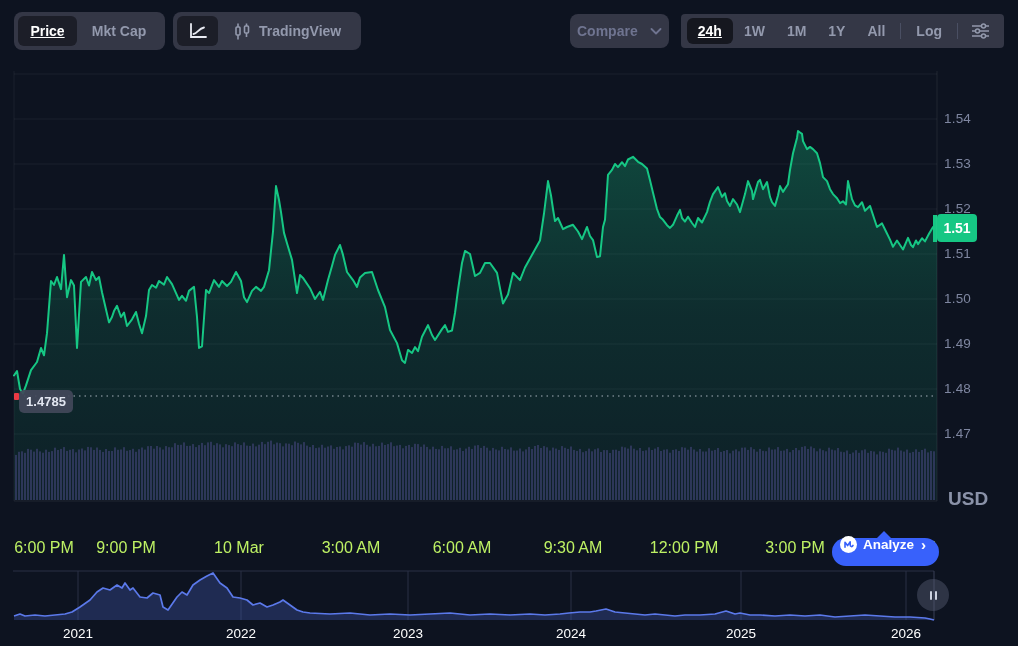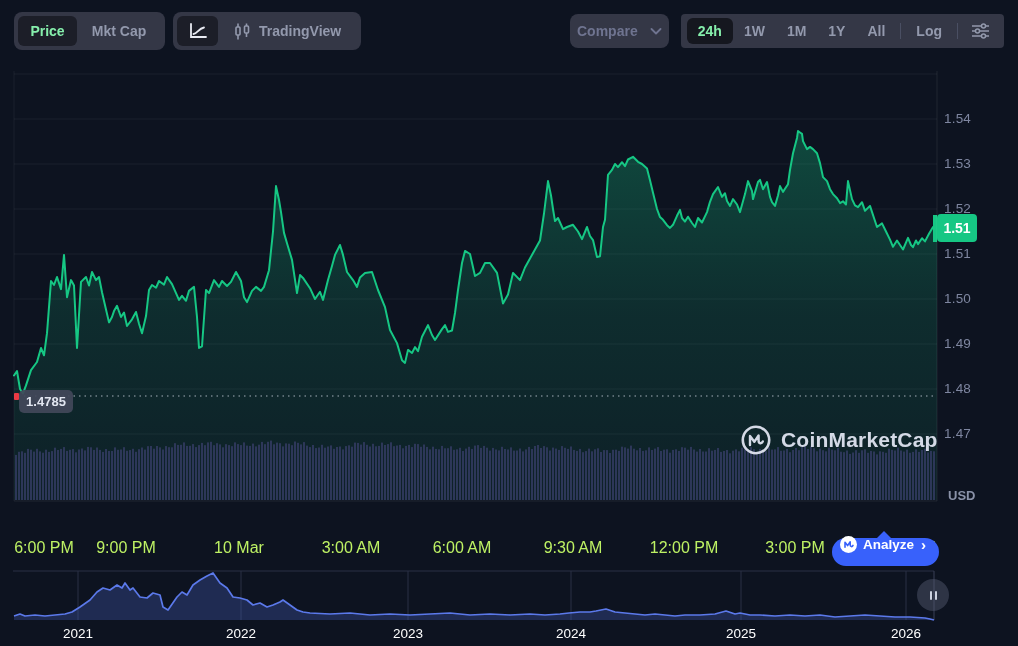--- a/index.html
+++ b/index.html
@@ -2,34 +2,34 @@
 <html><head>
 <meta charset="utf-8">
 <style>
   * { margin:0; padding:0; box-sizing:border-box; }
   body { background:#0d1320; font-family:"Liberation Sans","DejaVu Sans",sans-serif; }
   .stage { position:relative; width:1018px; height:646px; background:#0d1320; overflow:hidden; }
 
   
   .pill { position:absolute; top:12px; height:38px; display:flex; align-items:center; background:#343746; border-radius:8px; padding:4px; gap:0; }
   .chip { display:flex; align-items:center; justify-content:center; height:30px; border-radius:6px; font-weight:700; font-size:14px; color:#9399ad; cursor:pointer; border:none; background:transparent; font-family:inherit; }
-  .chip.active { background:#1c1e28; color:#86efac; }
+  .chip.active { background:#1c1e28; color:#ffffff;text-decoration:underline; }
   .chip.icon-chip { width:41px; }
   .tv-chip { padding:0 16px; gap:8px; }
   .compare-btn { position:absolute; top:14px; left:570px; width:99px; height:34px; background:#343746; border:none; border-radius:8px; display:flex; align-items:center; justify-content:space-between; padding:0 7px; color:#6f7490; font-weight:700; font-size:14px; cursor:pointer; font-family:inherit; }
   .range-group { position:absolute; top:14px; right:14px; height:34px; background:#343746; border-radius:4px; display:flex; align-items:center; padding:4px 6px; }
   .range-group .chip { height:26px; padding:0 11px; font-size:14px; }
   .range-group .chip.active { background:#15171f; }
   .vsep { width:1px; height:16px; background:#4a4f63; margin:0 4px; }
   .icon-btn { background:transparent; border:none; display:flex; align-items:center; justify-content:center; width:36px; height:26px; cursor:pointer; }
 
   
   svg.layer { position:absolute; left:0; top:0; }
   .plabel { position:absolute; left:944px; color:#7e86a0; font-size:13.5px; font-weight:500; letter-spacing:0.2px; }
-  .usd-label { position:absolute; left:948px; top:488px; color:#8a92a8; font-size:13px; font-weight:700; }
+  .usd-label { position:absolute; left:948px; top:488px; color:#8a92a8; font-size:19px; font-weight:700; }
   .tlabel { position:absolute; top:514px; transform:translateX(-50%); color:#bef264; font-size:16px; white-space:nowrap;margin-top:25px; }
   .price-badge { position:absolute; left:937px; top:214px; width:40px; height:28px; background:#16c784; border-radius:4px; color:#fff; font-size:14px; font-weight:700; display:flex; align-items:center; justify-content:center; z-index:3; }
   .open-pill { position:absolute; left:19px; top:390px; width:54px; height:23px; background:rgba(66,72,90,0.92); border-radius:5px; color:#e2e6f0; font-size:13px; font-weight:700; display:flex; align-items:center; justify-content:center; z-index:2; }
   .watermark { position:absolute; left:740px; top:424px; display:flex; align-items:center; gap:9px; z-index:2; }
   .watermark span { color:rgba(223,228,240,0.95); font-size:21px; font-weight:700; letter-spacing:0.2px; }
 
   .analyze-btn { position:absolute; left:832px; top:538px; height:28px; padding:0 13px 16px 8px; background:#3861fb; border:none; border-radius:14px; display:flex; align-items:center; gap:6px; color:#fff; font-weight:700; font-size:13.5px; cursor:pointer; z-index:4; font-family:inherit; }
   .analyze-btn::before { content:""; position:absolute; top:-7px; left:44px; border:8px solid transparent; border-bottom:8px solid #3861fb; border-top:0; }
   .analyze-chevron { font-size:15px; font-weight:700; margin-left:1px; }
 
@@ -471,27 +471,20 @@
       <div class="tlabel" style="left: 462px;">6:00 AM</div>
       <div class="tlabel" style="left: 573px;">9:30 AM</div>
       <div class="tlabel" style="left: 684px;">12:00 PM</div>
       <div class="tlabel" style="left: 795px;">3:00 PM</div>
       <div class="tlabel" style="left: 906px;">6:00 PM</div>
     </div>
 
   <div class="open-pill">1.4785</div>
   <div class="price-badge">1.51</div>
 
-  <div class="watermark">
-    <svg width="32" height="32" viewBox="0 0 32 32">
-      <circle cx="16" cy="16" r="13.2" stroke="rgba(223,228,240,0.95)" stroke-width="2.6" fill="none"></circle>
-      <path d="M10 21 V12 L14.3 17.8 L18.6 11.4 V16.8 C18.6 19.6 21.6 20.2 22.8 17.4" stroke="rgba(223,228,240,0.95)" stroke-width="2.4" fill="none" stroke-linecap="round" stroke-linejoin="round"></path>
-    </svg>
-    <span>CoinMarketCap</span>
-  </div>
 
   <button class="analyze-btn">
     <svg width="17" height="17" viewBox="0 0 17 17">
       <circle cx="8.5" cy="8.5" r="8.5" fill="#fff"></circle>
       <path d="M5 11.3 V6.2 L7.6 9.6 L10.2 5.8 V9 C10.2 10.8 12.2 11.2 13 9.4" stroke="#3861fb" stroke-width="1.6" fill="none" stroke-linecap="round" stroke-linejoin="round"></path>
     </svg>
     <span>Analyze</span>
     <span class="analyze-chevron">›</span>
   </button>
 

